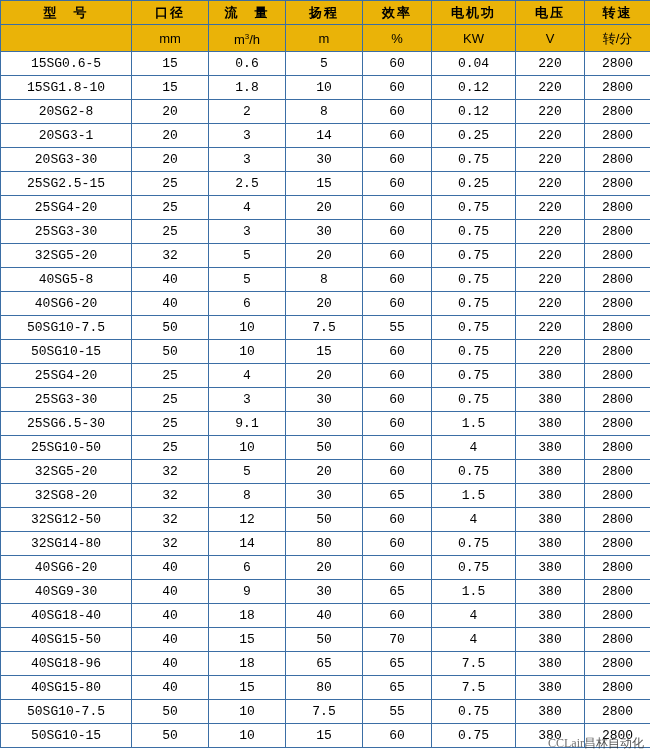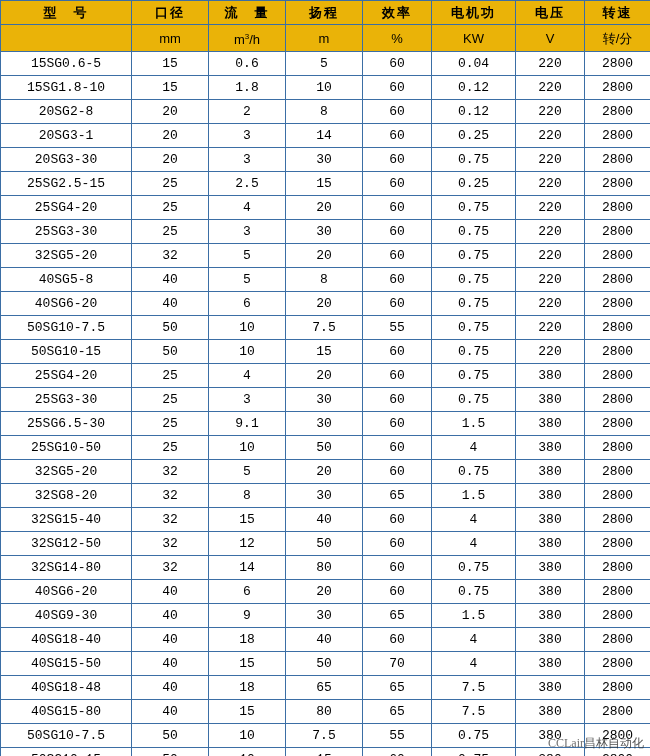--- a/index.html
+++ b/index.html
@@ -294,30 +294,20 @@
         <td>32SG8-20</td>
         <td>32</td>
         <td>8</td>
         <td>30</td>
         <td>65</td>
         <td>1.5</td>
         <td>380</td>
         <td>2800</td>
       </tr>
       <tr>
-        <td>32SG15-40</td>
-        <td>32</td>
-        <td>15</td>
-        <td>40</td>
-        <td>60</td>
-        <td>4</td>
-        <td>380</td>
-        <td>2800</td>
-      </tr>
-      <tr>
         <td>32SG12-50</td>
         <td>32</td>
         <td>12</td>
         <td>50</td>
         <td>60</td>
         <td>4</td>
         <td>380</td>
         <td>2800</td>
       </tr>
       <tr>
@@ -364,21 +354,21 @@
         <td>40SG15-50</td>
         <td>40</td>
         <td>15</td>
         <td>50</td>
         <td>70</td>
         <td>4</td>
         <td>380</td>
         <td>2800</td>
       </tr>
       <tr>
-        <td>40SG18-48</td>
+        <td>40SG18-96</td>
         <td>40</td>
         <td>18</td>
         <td>65</td>
         <td>65</td>
         <td>7.5</td>
         <td>380</td>
         <td>2800</td>
       </tr>
       <tr>
         <td>40SG15-80</td>

